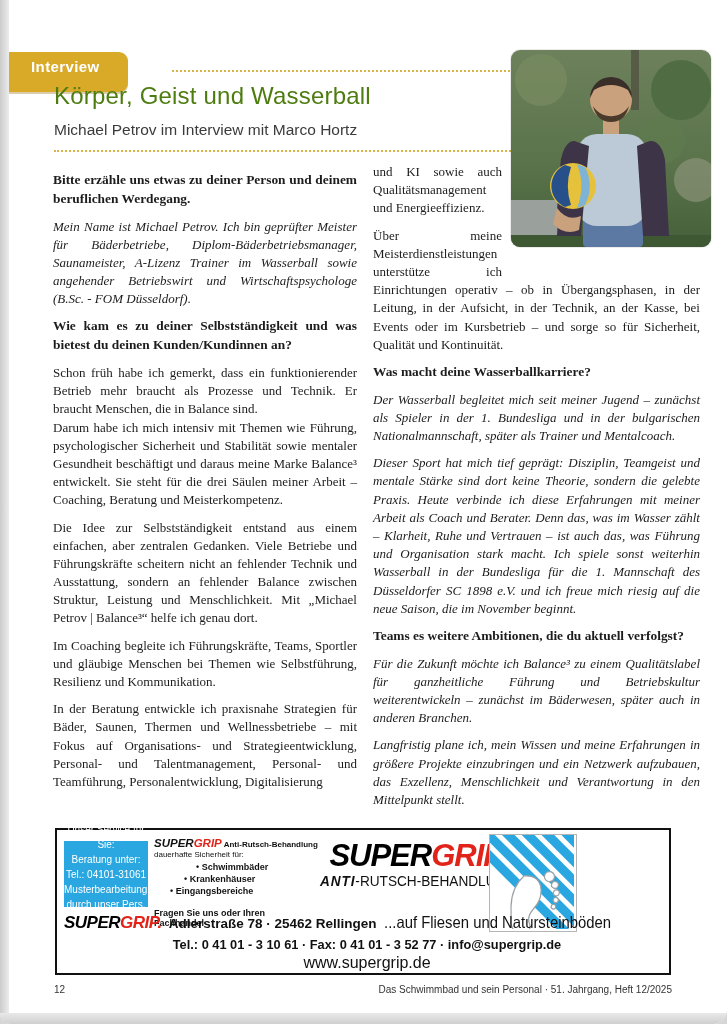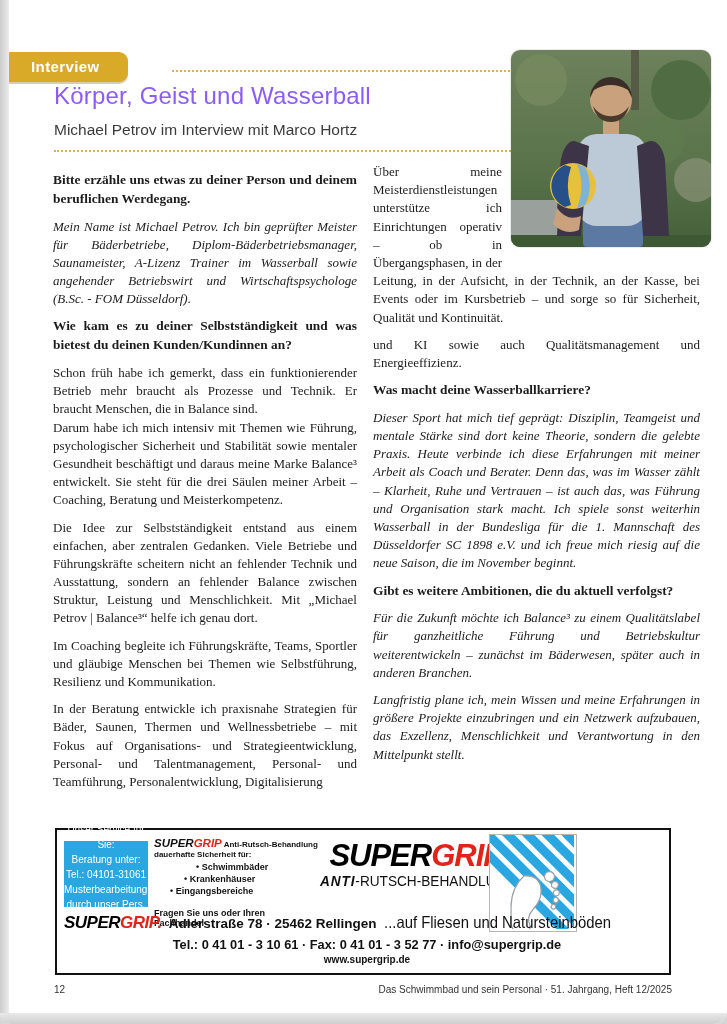--- a/index.html
+++ b/index.html
@@ -6,28 +6,28 @@
   .page{position:relative;width:727px;height:1024px;background:#ffffff;overflow:hidden;
         font-family:"Liberation Serif",serif;border-radius:0 0 14px 10px;}
   .edge-left{position:absolute;left:0;top:0;width:9px;height:1024px;
              background:linear-gradient(to right,#cccccc,#ececec);}
   .edge-bottom{position:absolute;left:0;top:1013px;width:727px;height:11px;
                background:linear-gradient(#e9e9e9,#cfcfcf);}
 
   
   .badge{position:absolute;left:9px;top:52px;height:28px;background:#d9a928;
          border-radius:0 9px 9px 0;display:flex;align-items:center;
-         padding:0 28px 2px 22px;box-shadow:0 2px 0 rgba(150,110,20,.35);}
+         padding:0 28px 12px 22px;box-shadow:0 2px 0 rgba(150,110,20,.35);}
   .badge span{color:#fff;font-family:"Liberation Sans",sans-serif;font-weight:bold;
               font-size:15px;letter-spacing:.4px;}
   .dots{position:absolute;border-bottom:2px dotted #d9b44a;}
   .dots1{left:172px;right:25px;top:70px;}
   .dots2{left:54px;right:25px;top:150px;}
   .title{position:absolute;left:54px;top:82px;font-family:"Liberation Sans",sans-serif;
-         font-size:24px;color:#8b5cf6;letter-spacing:.2px;}
+         font-size:24px;color:#4d7c0f;letter-spacing:.2px;}
   .subtitle{position:absolute;left:54px;top:121px;font-family:"Liberation Sans",sans-serif;
             font-size:15.5px;color:#3b3b3b;}
 
   
   .columns{position:absolute;left:53px;top:163px;width:647px;display:flex;gap:16px;
            color:#1c1c1c;}
   .col{font-size:13px;line-height:1.4;text-align:justify;hyphens:auto;}
   .col-left{width:304px;}
   .col-right{width:327px;}
   .col p{margin:0 0 9px;}
@@ -43,21 +43,21 @@
 
   
   .ad{position:absolute;left:55px;top:828px;width:612px;height:143px;
       border:2px solid #111;background:#fff;font-family:"Liberation Sans",sans-serif;}
   .svc{position:absolute;left:7px;top:11px;width:84px;height:66px;background:#2aa7e0;
        color:#fff;font-size:10px;font-weight:normal;text-align:center;
        display:flex;flex-direction:column;justify-content:center;line-height:1.5;}
   .mid{position:absolute;left:97px;top:7px;width:146px;color:#111;}
   .mid-brand{font-size:11.5px;font-weight:bold;font-style:italic;white-space:nowrap;}
   .mid-brand .rest{font-style:normal;font-size:8px;}
-  .mid-sub{font-size:8px;margin-top:1px;font-weight:bold;}
+  .mid-sub{font-size:8px;margin-top:1px;}
   .blist{list-style:none;margin:2px 0 5px;padding:0;font-size:9px;font-weight:bold;line-height:1.35;}
   .blist li::before{content:"• ";}
   .blist li.b1{padding-left:42px;}
   .blist li.b2{padding-left:30px;}
   .blist li.b3{padding-left:16px;}
   .cta{font-size:9px;font-weight:bold;margin-top:11px;}
   .biglogo{position:absolute;left:243px;top:8px;width:236px;text-align:center;}
   .brand-big{font-size:31px;font-weight:bold;font-style:italic;letter-spacing:-1px;
              white-space:nowrap;}
   .red{color:#e2231a;}
@@ -67,21 +67,21 @@
   .footlogo{position:absolute;left:432px;top:4px;width:86px;height:96px;
             border:1px solid #b5b5b5;overflow:hidden;}
   .row2{position:absolute;left:7px;top:83px;width:598px;display:flex;align-items:baseline;
         gap:7px;white-space:nowrap;}
   .brand-sm{font-size:17px;font-weight:bold;font-style:italic;letter-spacing:-.5px;}
   .addr{font-size:13.5px;font-weight:bold;color:#111;}
   .floors{font-size:16.5px;color:#111;transform:scaleX(.9);transform-origin:left;}
   .row3{position:absolute;left:40px;top:107px;width:540px;text-align:center;
         font-size:12.8px;font-weight:bold;color:#111;}
   .row4{position:absolute;left:40px;top:124px;width:540px;text-align:center;
-        font-size:10px;font-weight:bold;color:#111;}
+        font-size:16px;font-weight:normal;color:#111;}
 
   
   .footer-left{position:absolute;left:54px;top:984px;font-family:"Liberation Sans",sans-serif;
                font-size:10px;color:#333;}
   .footer-right{position:absolute;right:55px;top:984px;font-family:"Liberation Sans",sans-serif;
                 font-size:10px;color:#333;}
 </style>
 </head>
 <body>
 
@@ -136,25 +136,26 @@
       <p class="ans-i">Mein Name ist Michael Petrov. Ich bin geprüfter Meister für Bäderbetriebe, Diplom-Bäderbetriebsmanager, Saunameister, A-Lizenz Trainer im Wasserball sowie angehender Betriebswirt und Wirtschaftspsychologe (B.Sc. - FOM Düsseldorf).</p>
       <p class="q">Wie kam es zu deiner Selbstständigkeit und was bietest du deinen Kunden/Kundinnen an?</p>
       <p class="tight">Schon früh habe ich gemerkt, dass ein funktionierender Betrieb mehr braucht als Prozesse und Technik. Er braucht Menschen, die in Balance sind.</p>
       <p>Darum habe ich mich intensiv mit Themen wie Führung, psychologischer Sicherheit und Stabilität sowie mentaler Gesundheit beschäftigt und daraus meine Marke Balance³ entwickelt. Sie steht für die drei Säulen meiner Arbeit – Coaching, Beratung und Meisterkompetenz.</p>
       <p>Die Idee zur Selbstständigkeit entstand aus einem einfachen, aber zentralen Gedanken. Viele Betriebe und Führungskräfte scheitern nicht an fehlender Technik und Ausstattung, sondern an fehlender Balance zwischen Struktur, Leistung und Menschlichkeit. Mit „Michael Petrov | Balance³“ helfe ich genau dort.</p>
       <p>Im Coaching begleite ich Führungskräfte, Teams, Sportler und gläubige Menschen bei Themen wie Selbstführung, Resilienz und Kommunikation.</p>
       <p>In der Beratung entwickle ich praxisnahe Strategien für Bäder, Saunen, Thermen und Wellnessbetriebe – mit Fokus auf Organisations- und Strategieentwicklung, Personal- und Talentmanagement, Personal- und Teamführung, Personalentwicklung, Digitalisierung</p>
     </div>
     <div class="col col-right">
       <div class="photo-spacer"></div>
+      <p>und KI sowie auch Qualitätsmanagement und Energieeffizienz.</p>
       <p>Über meine Meisterdienstleistungen unterstütze ich Einrichtungen operativ – ob in Übergangsphasen, in der Leitung, in der Aufsicht, in der Technik, an der Kasse, bei Events oder im Kursbetrieb – und sorge so für Sicherheit, Qualität und Kontinuität.</p>
-      <p>und KI sowie auch Qualitätsmanagement und Energieeffizienz.</p>
       <p class="q">Was macht deine Wasserballkarriere?</p>
+      <p class="ans-i">Der Wasserball begleitet mich seit meiner Jugend – zunächst als Spieler in der 1. Bundesliga und in der bulgarischen Nationalmannschaft, später als Trainer und Mentalcoach.</p>
       <p class="ans-i">Dieser Sport hat mich tief geprägt: Disziplin, Teamgeist und mentale Stärke sind dort keine Theorie, sondern die gelebte Praxis. Heute verbinde ich diese Erfahrungen mit meiner Arbeit als Coach und Berater. Denn das, was im Wasser zählt – Klarheit, Ruhe und Vertrauen – ist auch das, was Führung und Organisation stark macht. Ich spiele sonst weiterhin Wasserball in der Bundesliga für die 1. Mannschaft des Düsseldorfer SC 1898 e.V. und ich freue mich riesig auf die neue Saison, die im November beginnt.</p>
-      <p class="q">Gibt es weitere Ambitionen, die du aktuell verfolgst?</p>
+      <p class="q">Teams es weitere Ambitionen, die du aktuell verfolgst?</p>
       <p class="ans-i">Für die Zukunft möchte ich Balance³ zu einem Qualitätslabel für ganzheitliche Führung und Betriebskultur weiterentwickeln – zunächst im Bäderwesen, später auch in anderen Branchen.</p>
       <p class="ans-i">Langfristig plane ich, mein Wissen und meine Erfahrungen in größere Projekte einzubringen und ein Netzwerk aufzubauen, das Exzellenz, Menschlichkeit und Verantwortung in den Mittelpunkt stellt.</p>
     </div>
   </div>
 
   <div class="ad">
     <div class="svc">
       <div>Unser Service für Sie:</div>
       <div>Beratung unter:</div>
       <div>Tel.: 04101-31061</div>

